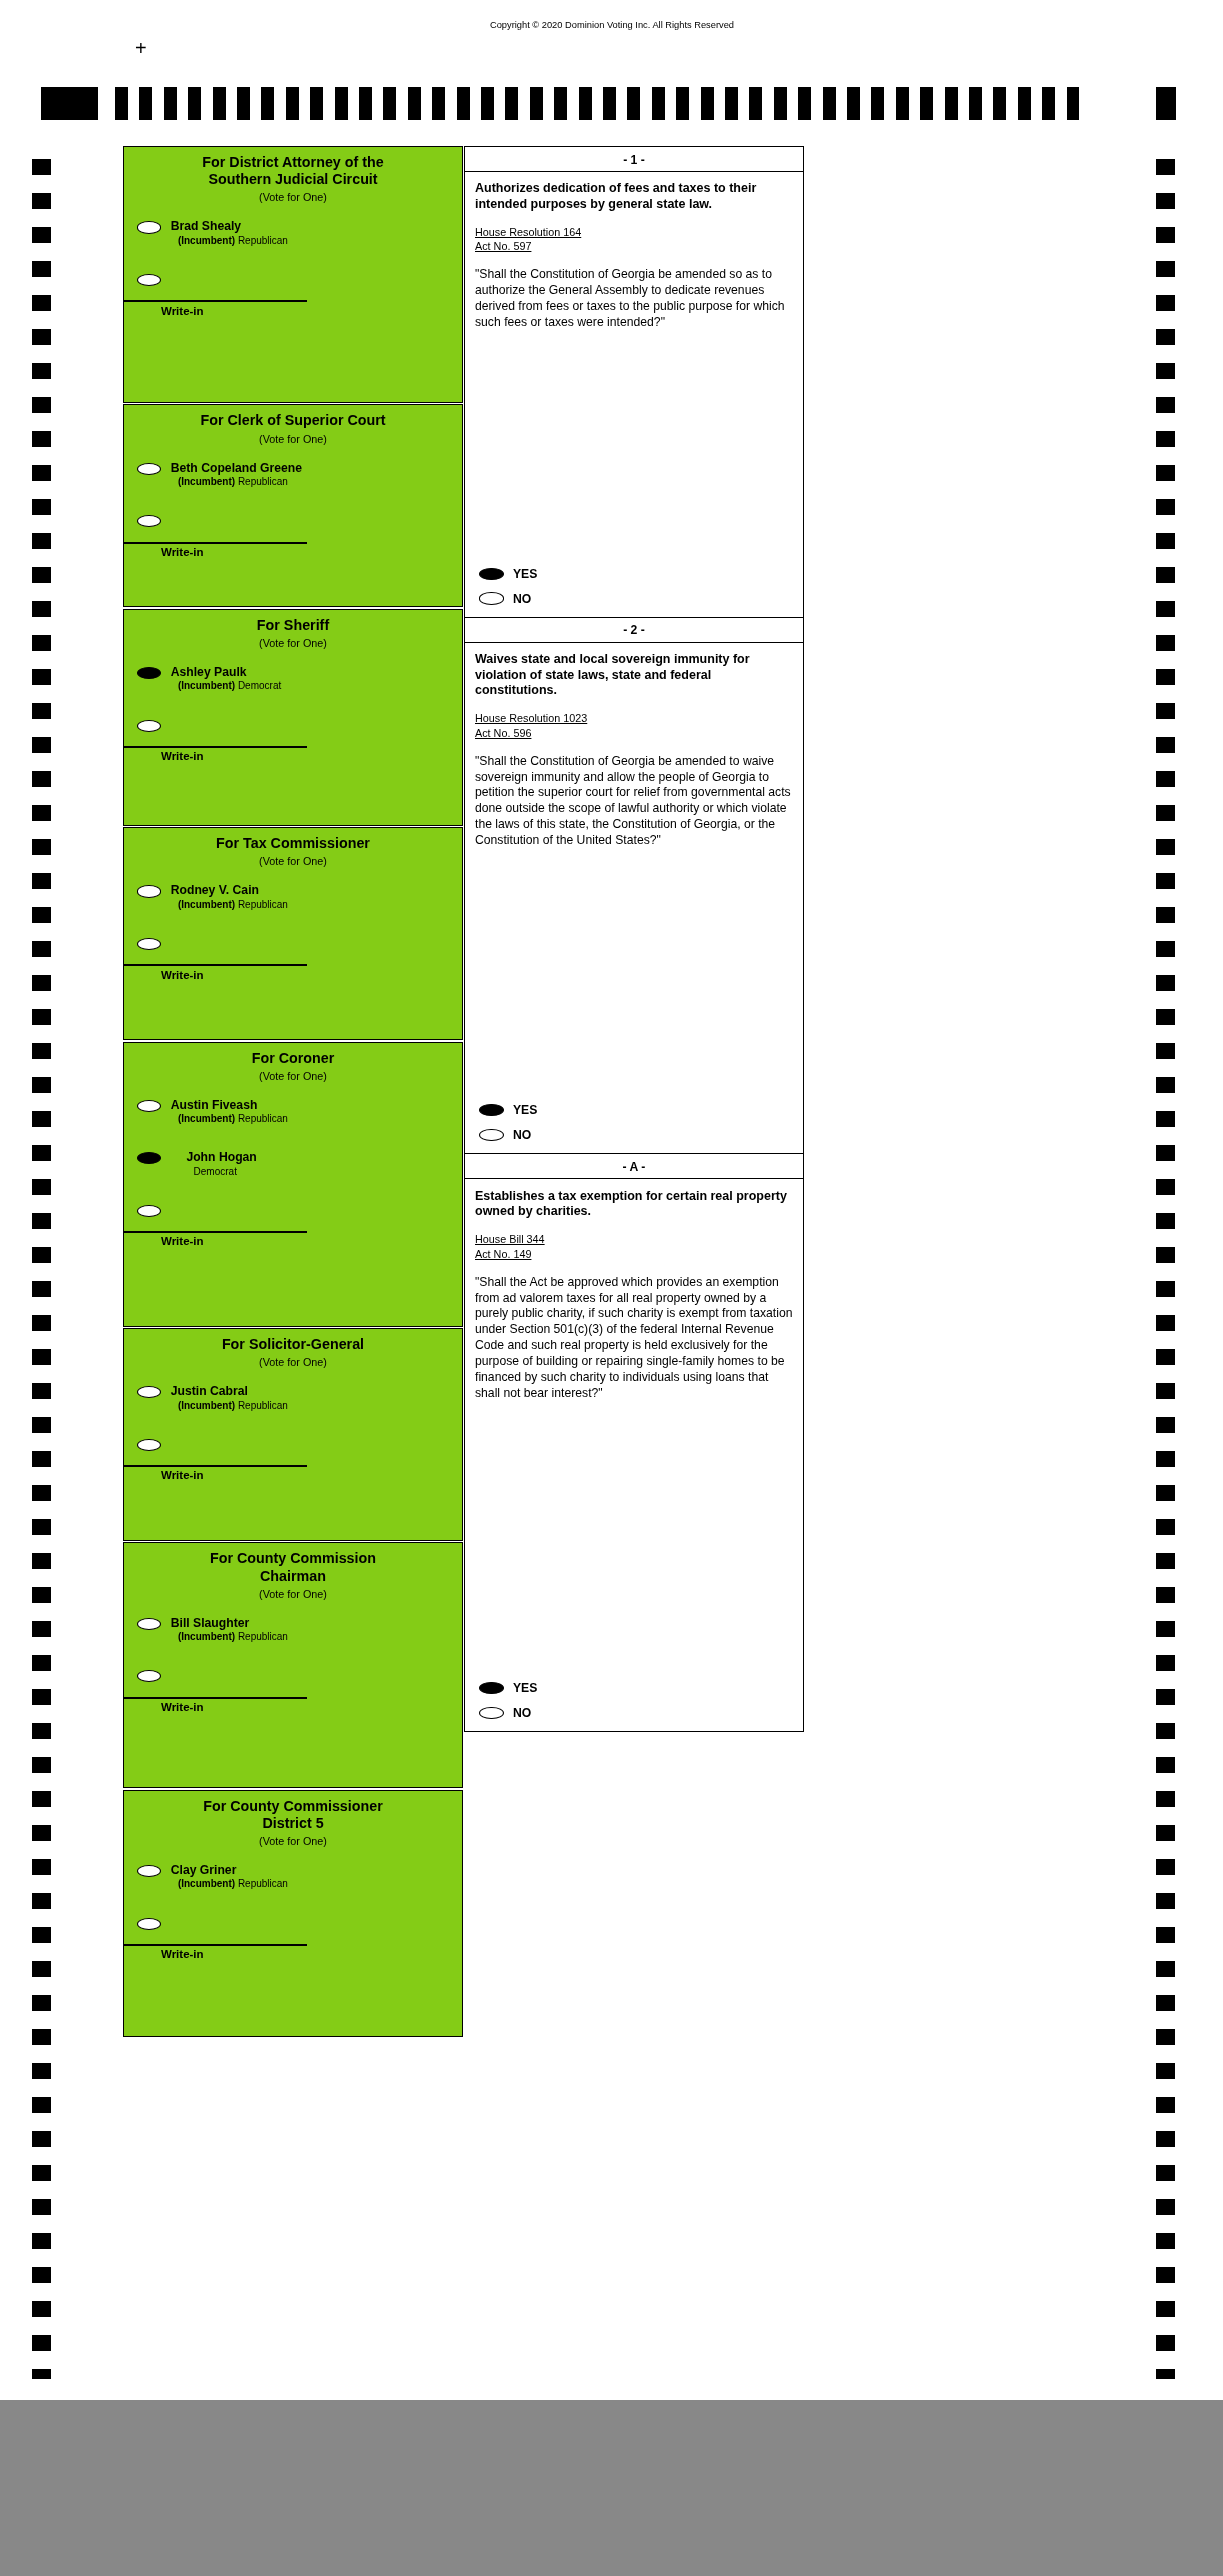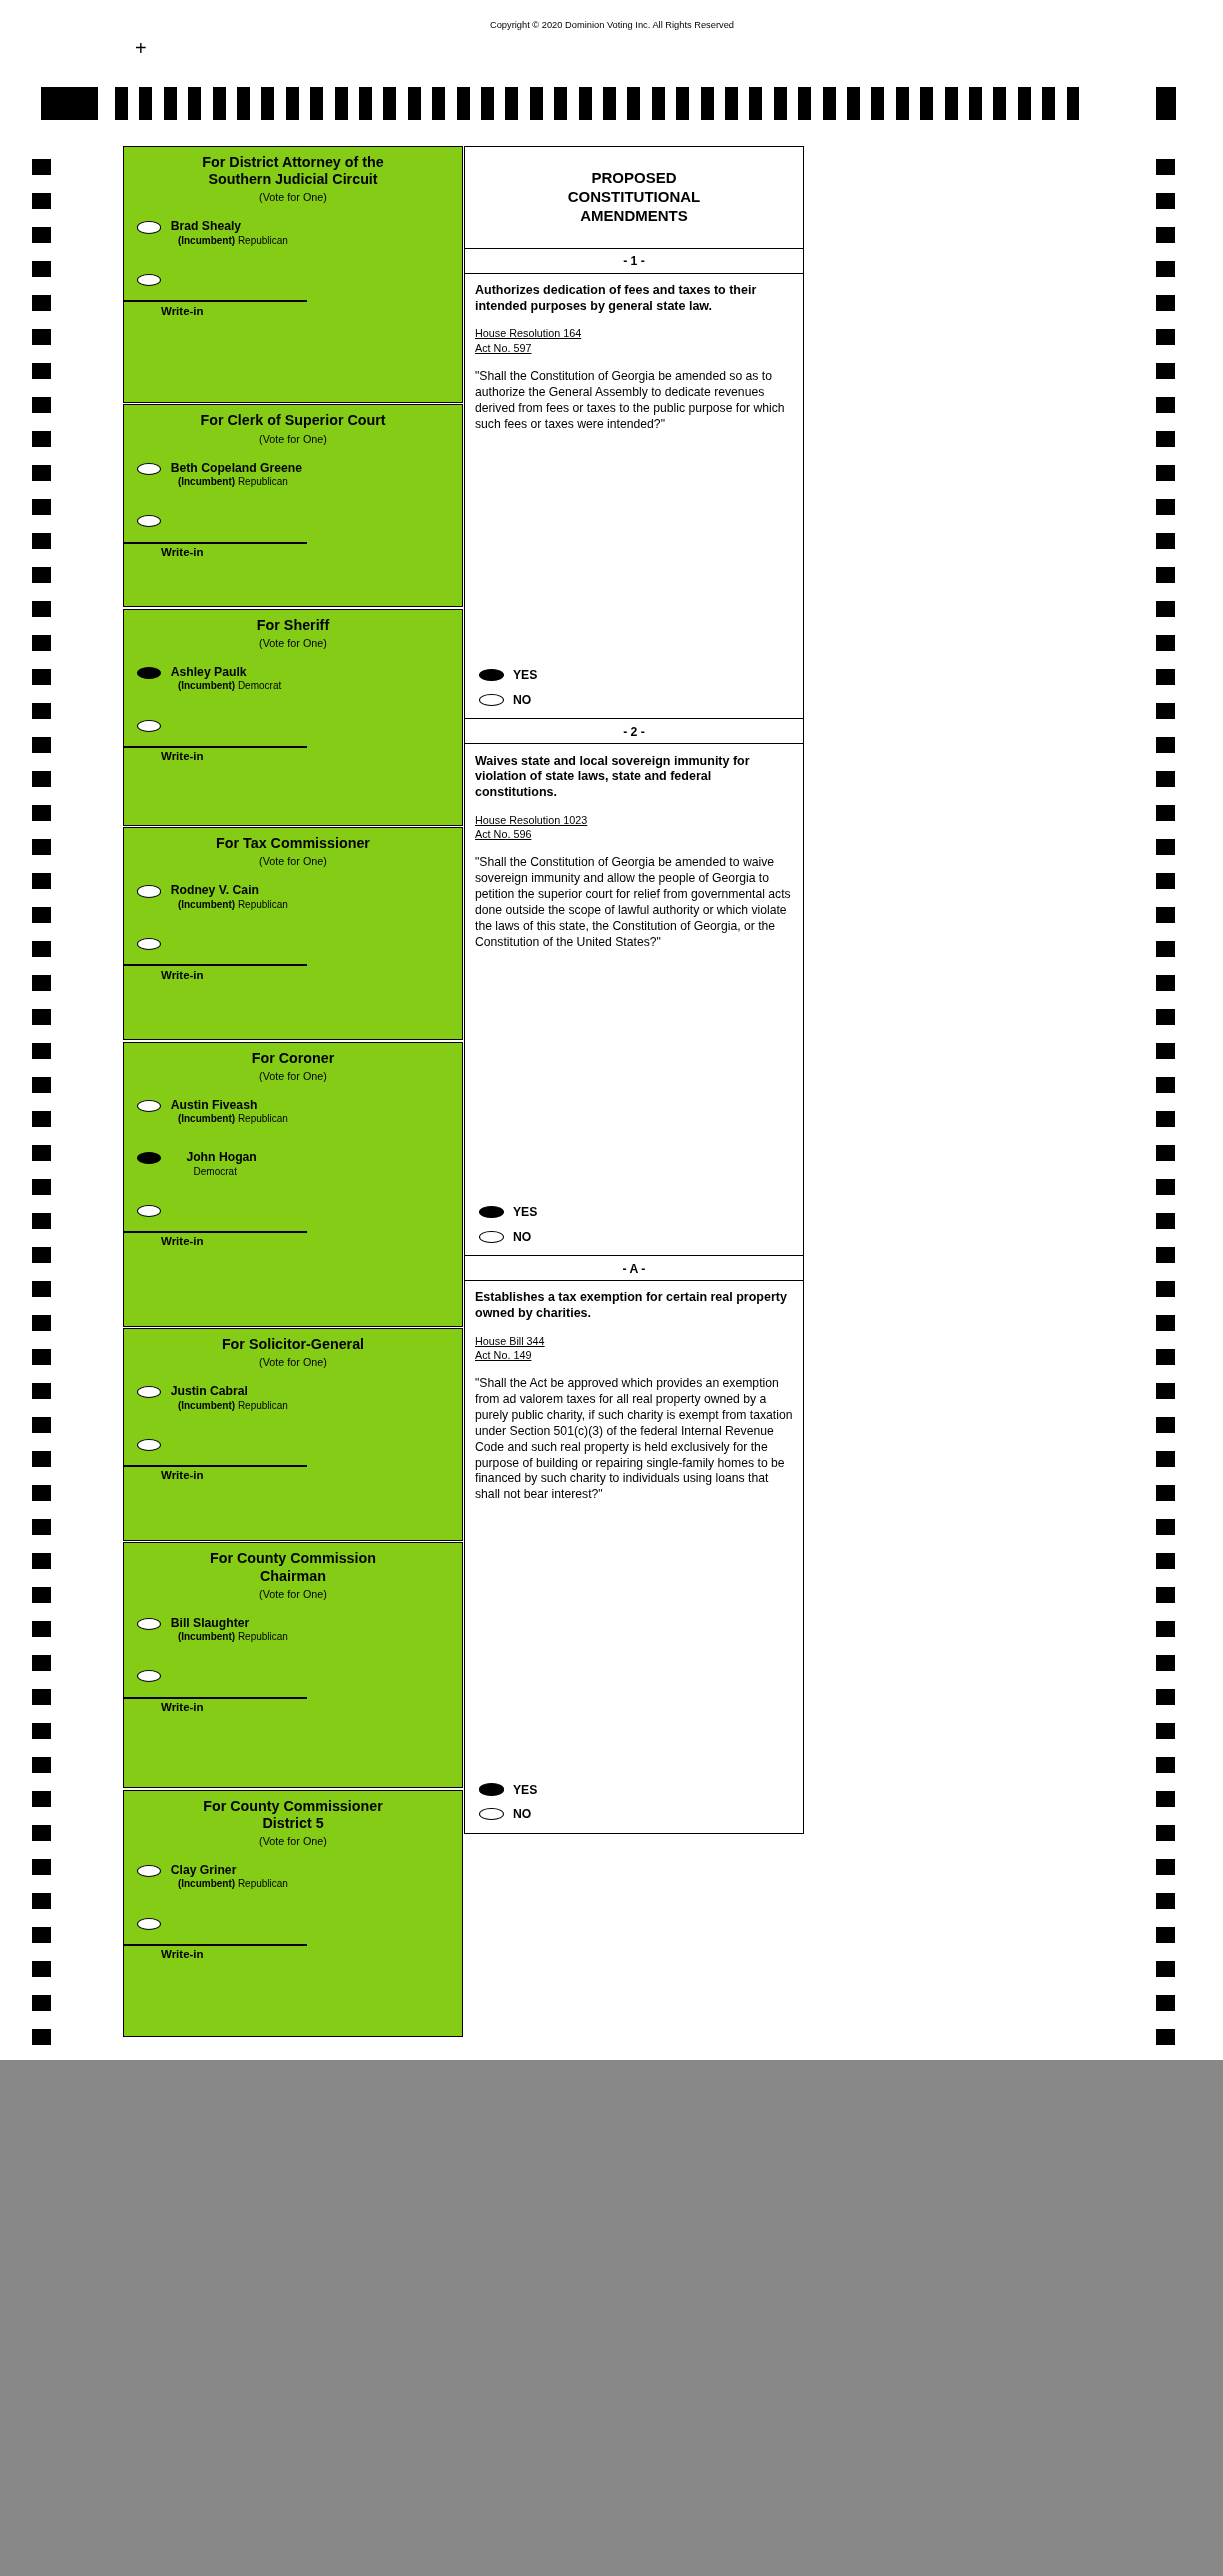--- a/index.html
+++ b/index.html
@@ -1,18 +1,18 @@
 <!DOCTYPE html>
 <html style="font-size:11.5px"><head>
 <meta charset="utf-8">
 <style>
   * { box-sizing: border-box; }
   html,body { margin:0; padding:0; background:#888; }
   .page {
-    position:relative; width:1224px; height:2060px; margin:0 auto;
+    position:relative; width:1224px; height:2400px; margin:0 auto;
     background:#ffffff; color:#000; font-family:"Liberation Sans","DejaVu Sans",sans-serif;
     overflow:hidden;
   }
 
   
   .copyright { position:absolute; top:20px; left:0; width:100%; text-align:center; font-size:9.3px; }
   .plus-mark { position:absolute; left:135px; top:37px; font-size:20px; font-weight:400; }
   .timing-top-block   { position:absolute; left:41px;  top:87px; width:57px;  height:33px; background:#000; }
   .timing-top-strip   { position:absolute; left:115px; top:87px; width:964px; height:33px;
                         background:repeating-linear-gradient(90deg,#000 0 13px,transparent 13px 24.4px); }
@@ -230,25 +230,20 @@
         <span class="oval"></span>
       </div>
       <div class="wi-rule"></div>
       <div class="wi-label">Write-in</div>
     </section>
 
   </div>
 
   <div class="col-right">
 
-    <section class="rsec" style="min-height:103px">
-      <div class="rhead-text">PROPOSED
-CONSTITUTIONAL
-AMENDMENTS</div>
-    </section>
 
     <section class="rsec" style="min-height:472px">
       <div class="m-number">- 1 -</div>
       <div class="m-summary">Authorizes dedication of fees and taxes to their intended purposes by general state law.</div>
       <div class="m-ref">House Resolution 164
 Act No. 597</div>
       <div class="m-question">"Shall the Constitution of Georgia be amended so as to authorize the General Assembly to dedicate revenues derived from fees or taxes to the public purpose for which such fees or taxes were intended?"</div>
       <div class="m-options">
         <div class="opt">
           <span class="oval" data-filled="true"></span>

